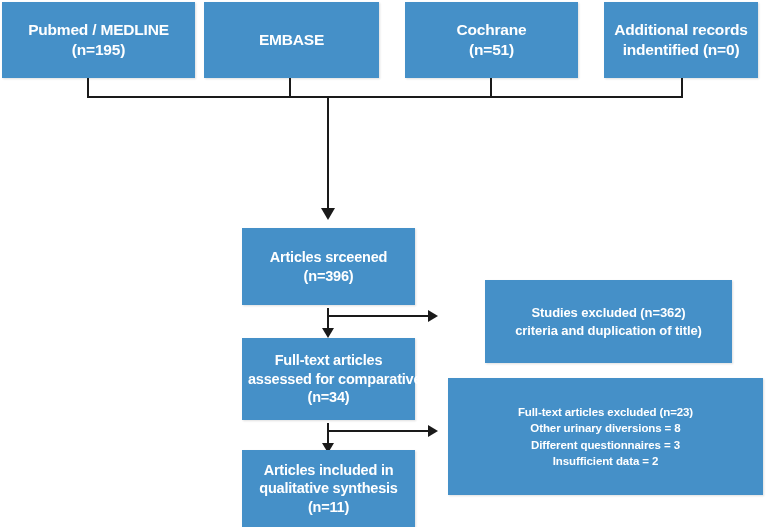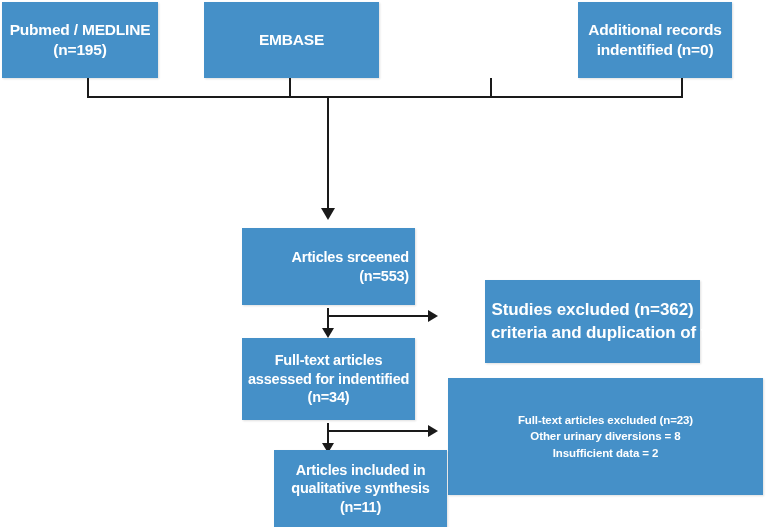--- a/index.html
+++ b/index.html
@@ -33,35 +33,35 @@
     padding: 2px 6px;
     box-shadow: 1px 1px 2px rgba(0,0,0,0.13);
   }
   .node .lines {
     width: 100%;
   }
   .node .ln { display: block; white-space: nowrap; }
 
   
   .src { top: 2px; height: 76px; font-size: 15.5px; }
-  #src-pubmed   { left: 2px;   width: 156px; }
+  #src-pubmed   { left: 2px;   width: 193px; }
   #src-embase   { left: 204px; width: 175px; }
   #src-cochrane { left: 405px; width: 173px; }
-  #src-additional { left: 578px; width: 154px; text-align: center; }
+  #src-additional { left: 604px; width: 154px; text-align: center; }
 
   
   .mid { left: 242px; width: 173px; font-size: 14.5px; }
-  #box-screened { top: 228px; height: 77px; text-align: right; }
+  #box-screened { top: 228px; height: 77px; }
   #box-fulltext { top: 338px; height: 82px; align-items: center; }
-  #box-included { top: 450px; height: 77px; margin-left: 32px; }
+  #box-included { top: 450px; height: 77px; }
 
   
   #box-excluded-screen {
-    left: 485px; top: 280px; width: 215px; height: 83px;
-    font-size: 17px; line-height: 1.35; justify-content: center;
+    left: 485px; top: 280px; width: 247px; height: 83px;
+    font-size: 13px; line-height: 1.35; justify-content: center;
   }
   #box-excluded-fulltext {
     left: 448px; top: 378px; width: 315px; height: 117px;
     font-size: 11.5px; line-height: 1.42;
   }
   #box-excluded-fulltext .ln, #box-excluded-screen .ln { letter-spacing: -0.1px; }
 
   
   .conn { position: absolute; background: #1a1a1a; }
   .vline { width: 2px; }
@@ -132,73 +132,80 @@
       <span class="ln">(n=195)</span>
     </span>
   </div>
 
   <div class="node src" id="src-embase">
     <span class="lines">
       <span class="ln">EMBASE</span>
     </span>
   </div>
 
+  <div class="node src" id="src-cochrane">
+    <span class="lines">
+      <span class="ln">Cochrane</span>
+      <span class="ln">(n=51)</span>
+    </span>
+  </div>
 
   <div class="node src" id="src-additional">
     <span class="lines">
       <span class="ln">Additional records</span>
       <span class="ln">indentified (n=0)</span>
     </span>
   </div>
 
   <div class="conn vline" id="stub-1"></div>
   <div class="conn vline" id="stub-2"></div>
   <div class="conn vline" id="stub-3"></div>
   <div class="conn vline" id="stub-4"></div>
   <div class="conn hline" id="manifold"></div>
 
   <div class="conn vline" id="main-drop"></div>
   <div class="arrow-down" id="main-arrowhead"></div>
 
   <div class="node mid" id="box-screened">
     <span class="lines">
       <span class="ln">Articles srceened</span>
-      <span class="ln">(n=553)</span>
+      <span class="ln">(n=396)</span>
     </span>
   </div>
 
   <div class="conn vline" id="j1-v"></div>
   <div class="conn hline" id="j1-h"></div>
   <div class="arrow-down" id="j1-arrowdown"></div>
   <div id="j1-arrowright"></div>
 
   <div class="node" id="box-excluded-screen">
     <span class="lines">
       <span class="ln">Studies excluded (n=362)</span>
       <span class="ln">criteria and duplication of title)</span>
     </span>
   </div>
 
   <div class="node mid" id="box-fulltext">
     <span class="lines">
       <span class="ln">Full-text articles</span>
-      <span class="ln">assessed for indentified</span>
+      <span class="ln">assessed for comparative</span>
       <span class="ln">(n=34)</span>
     </span>
   </div>
 
   <div class="conn vline" id="j2-v"></div>
   <div class="conn hline" id="j2-h"></div>
   <div class="arrow-down" id="j2-arrowdown"></div>
   <div id="j2-arrowright"></div>
 
   <div class="node" id="box-excluded-fulltext">
     <span class="lines">
       <span class="ln">Full-text articles excluded (n=23)</span>
       <span class="ln">Other urinary diversions = 8</span>
+      <span class="ln">Different questionnaires = 3</span>
       <span class="ln">Insufficient data = 2</span>
     </span>
   </div>
 
   <div class="node mid" id="box-included">
     <span class="lines">
       <span class="ln">Articles included in</span>
       <span class="ln">qualitative synthesis</span>
       <span class="ln">(n=11)</span>
     </span>

